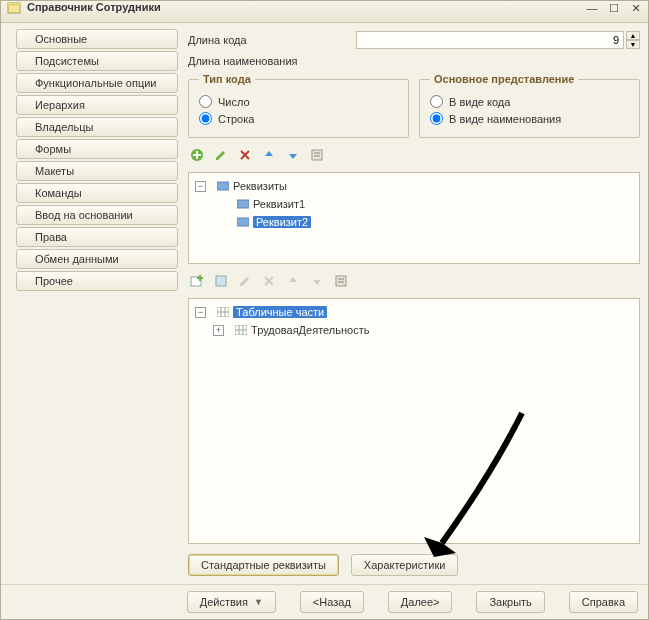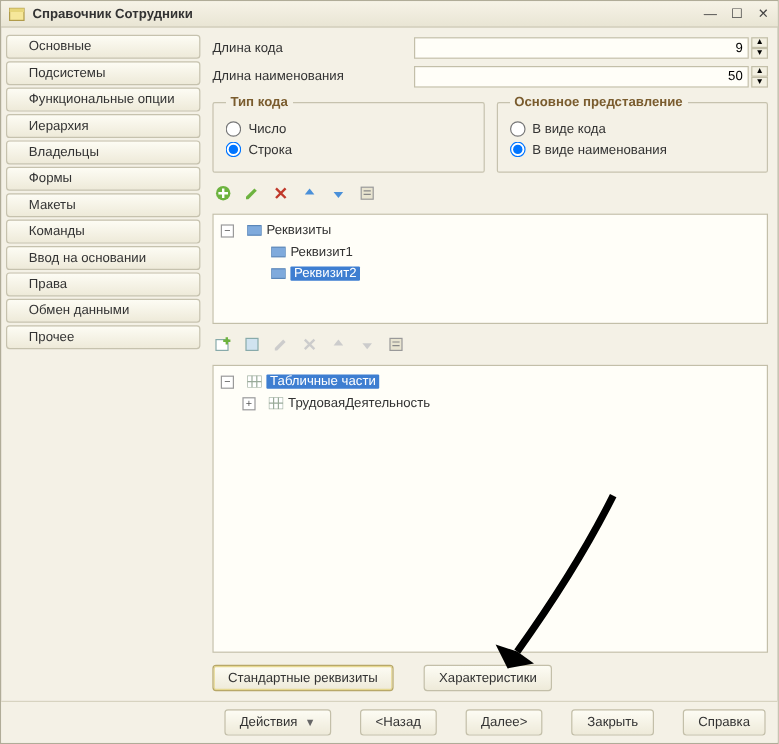--- a/index.html
+++ b/index.html
@@ -18,31 +18,31 @@
     background: #f4f1e6;
     border: 1px solid #b0ac98;
     display: flex;
     flex-direction: column;
   }
   .titlebar {
     height: 22px;
     background: linear-gradient(#f6f3e7, #e9e5d4);
     border-bottom: 1px solid #c8c4b0;
     display: flex;
-    align-items: center;
     padding: 0 4px 0 6px;
     gap: 6px;
   }
   .titlebar .icon { width: 14px; height: 14px; }
   .titlebar .title { flex: 1; font-weight: bold; color: #333; }
   .winbtn { width: 16px; height: 14px; display: inline-flex; align-items:center; justify-content:center; color:#444; cursor:default; }
   .body {
     flex: 1;
     display: flex;
     overflow: hidden;
+    margin-left: 11px;
   }
   .nav {
     width: 170px;
     padding: 6px 4px;
     display: flex;
     flex-direction: column;
     gap: 2px;
   }
   .nav-item {
     height: 20px;
@@ -103,21 +103,21 @@
     padding: 4px 6px; overflow:hidden;
   }
   .tree.t1 { height: 92px; }
   .tree.t2 { flex:1; min-height: 180px; }
   .tree-row { display:flex; align-items:center; gap:4px; height:18px; color:#333;}
   .tree-row .exp { width:11px; height:11px; border:1px solid #9a9a9a; background:#fff; display:inline-flex; align-items:center; justify-content:center; font-size:9px; line-height:1; color:#555;}
   .tree-row .node-ic { width:12px; height:10px; }
   .tree-row.sel .txt { background:#3e7ed1; color:#fff; padding:0 3px; border-radius:1px;}
   .tree-row.lvl1 { padding-left: 18px; }
   .tree-row.lvl2 { padding-left: 42px; }
-  .bottom-btns { display:flex; gap:25px; padding: 4px 0 2px 0;}
+  .bottom-btns { display:flex; gap:12px; padding: 4px 0 2px 0;}
   .btn {
     height: 22px; border: 1px solid #c3bfa9; border-radius: 3px;
     background: linear-gradient(#fdfcf4, #eeead9); padding: 0 12px;
     display: inline-flex; align-items:center; justify-content:center;
     color:#333; cursor:default; font: inherit;
   }
   .btn.primary { border-color:#b8a869; box-shadow: 0 0 0 1px #e6d891 inset; }
   .btn .drop { margin-left:6px; font-size:9px; color:#666;}
   .footer {
     border-top: 1px solid #d7d3c0;
@@ -171,27 +171,20 @@
           <input value="9" style="">
           <div class="spinbtns">
               <span>▲</span>
               <span>▼</span>
             </div>
         </div>
       </div>
 
       <div class="row">
         <span class="lbl">Длина наименования</span>
-        <div class="spin">
-          <input value="50" style="">
-          <div class="spinbtns">
-              <span>▲</span>
-              <span>▼</span>
-            </div>
-        </div>
       </div>
 
       <div class="fieldsets">
         <fieldset>
           <legend>Тип кода</legend>
           <label class="radio">
             <input type="radio" name="ct" style="">
             <span>Число</span>
           </label>
           <label class="radio">

